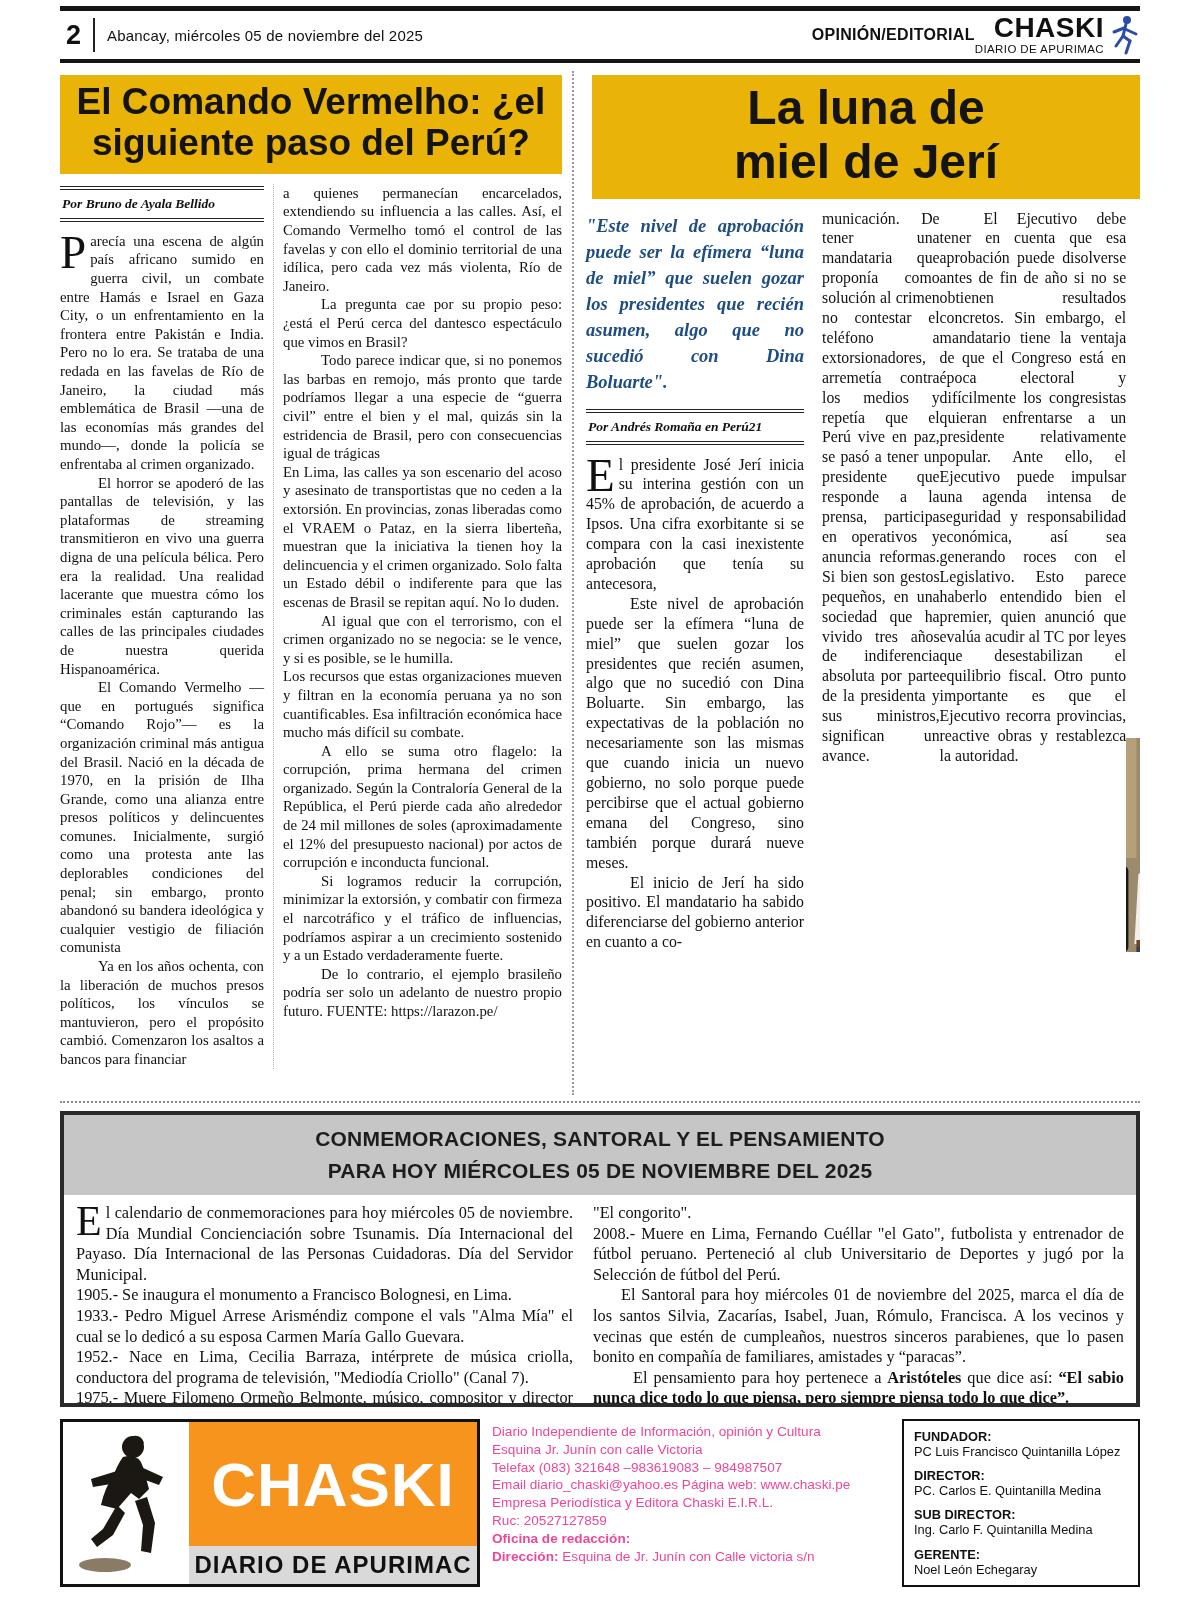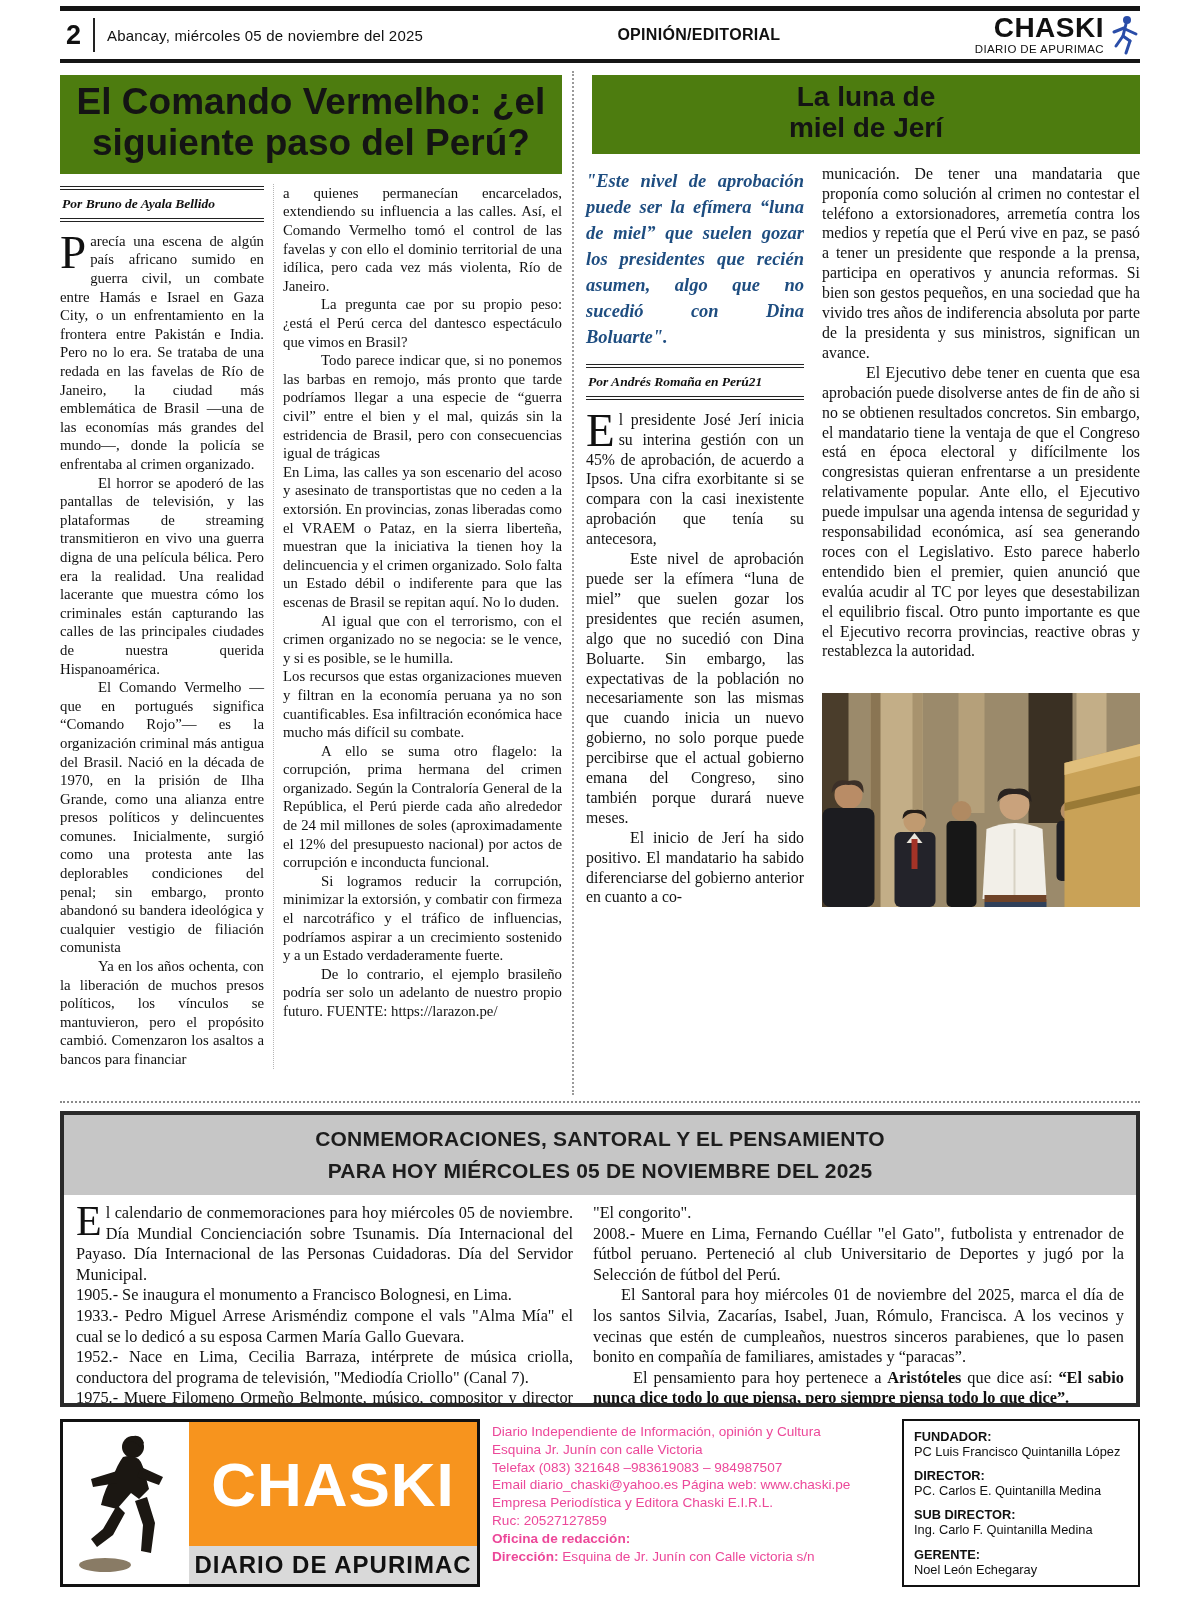--- a/index.html
+++ b/index.html
@@ -9,41 +9,41 @@
     padding:6px 60px 10px 60px;
   }
   
   .masthead{
     display:flex;align-items:center;border-top:5px solid #151515;border-bottom:4px solid #151515;
     height:48px;font-family:"Liberation Sans",sans-serif;
   }
   .pagenum{font-size:27px;font-weight:bold;padding:0 12px 0 6px;}
   .mast-vr{width:2px;height:34px;background:#222;margin-right:12px;}
   .dateline{font-size:15px;letter-spacing:.2px;}
-  .section{flex:1;text-align:center;font-weight:bold;font-size:16px;letter-spacing:.3px;}
+  .section{flex:1;text-align:right;font-weight:bold;font-size:16px;letter-spacing:.3px;}
   .brand{display:flex;align-items:center;gap:6px;}
   .brand-txt{text-align:right;line-height:1;}
   .brand-name{font-size:28px;font-weight:bold;letter-spacing:.5px;}
   .brand-sub{font-size:11.5px;letter-spacing:.4px;margin-top:2px;}
   
   .main{display:flex;height:1032px;overflow:hidden;margin-top:0;}
   .left-art{width:512px;padding-right:10px;box-sizing:border-box;}
   .center-div{width:0;border-left:2px dotted #9a9a9a;margin:8px 0 0 0;}
   .right-art{flex:1;padding-left:12px;box-sizing:border-box;}
   .headline{
-    background:#4d7c0f;font-family:"Liberation Sans",sans-serif;font-weight:bold;
+    background:#eab308;font-family:"Liberation Sans",sans-serif;font-weight:bold;
     text-align:center;margin:12px 0 10px 0;padding:6px 4px 10px 4px;line-height:1.12;color:#141414;
   }
   .hl-left{font-size:37px;}
-  .hl-right{font-size:28px;margin-left:6px;}
+  .hl-right{font-size:48px;margin-left:6px;}
   .cols{display:flex;}
   .colA{width:204px;padding-right:9px;border-right:1px dotted #b5b5b5;}
   .colB{flex:1;padding-left:9px;}
   .colC{width:218px;padding-right:9px;}
-  .colD{flex:1;padding-left:9px;display:flex;flex-direction:column;}
+  .colD{flex:1;padding-left:9px;display:flex;}
   .byline-box{
     border-top:4px double #222;border-bottom:4px double #222;padding:6px 2px;margin:2px 0 10px 0;
     font-weight:bold;font-style:italic;font-size:13.5px;font-family:Liberation Serif, serif;
   }
   p.lp{margin:0;font-size:14.8px;line-height:18.6px;text-align:justify;}
   p.rp{margin:0;font-size:15.8px;line-height:19.9px;text-align:justify;}
   p.ind{text-indent:38px;}
   p.ind2{text-indent:44px;}
   .dropcap{float:left;font-size:47px;line-height:36px;padding:2px 4px 0 0;font-weight:normal;}
   .quote{

